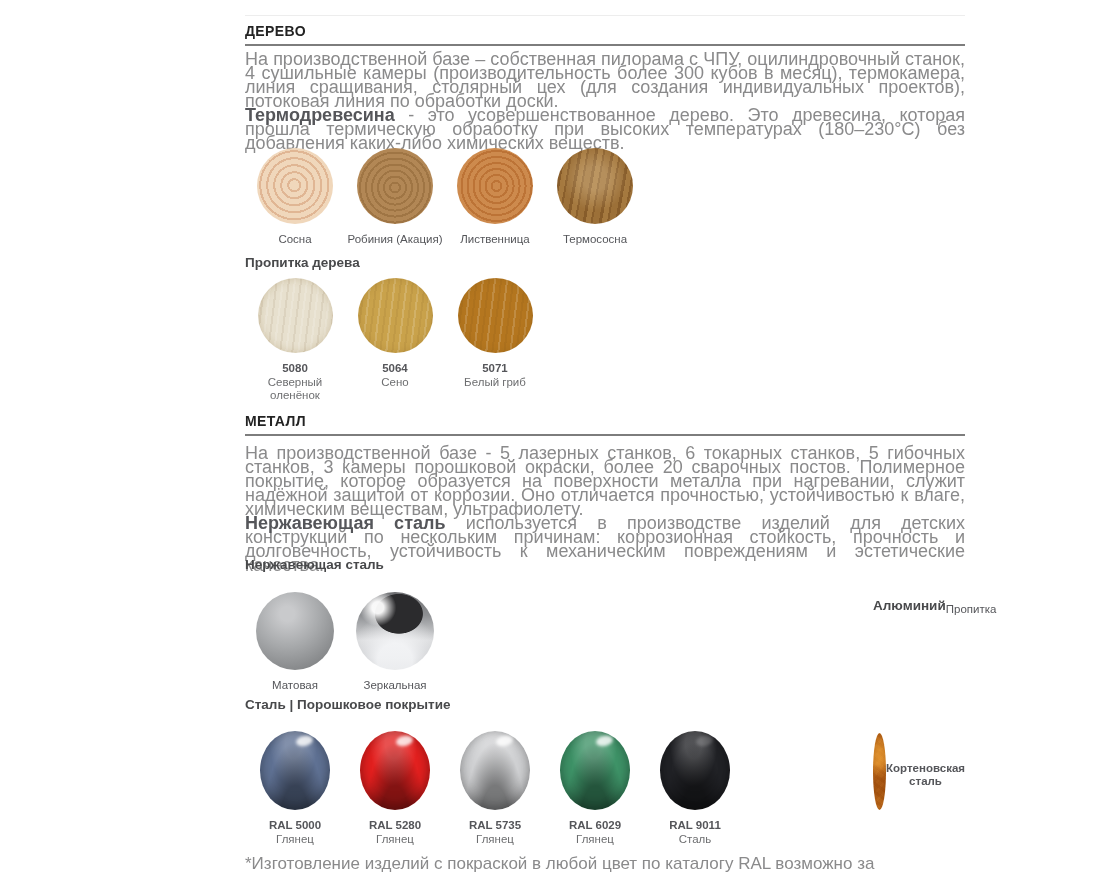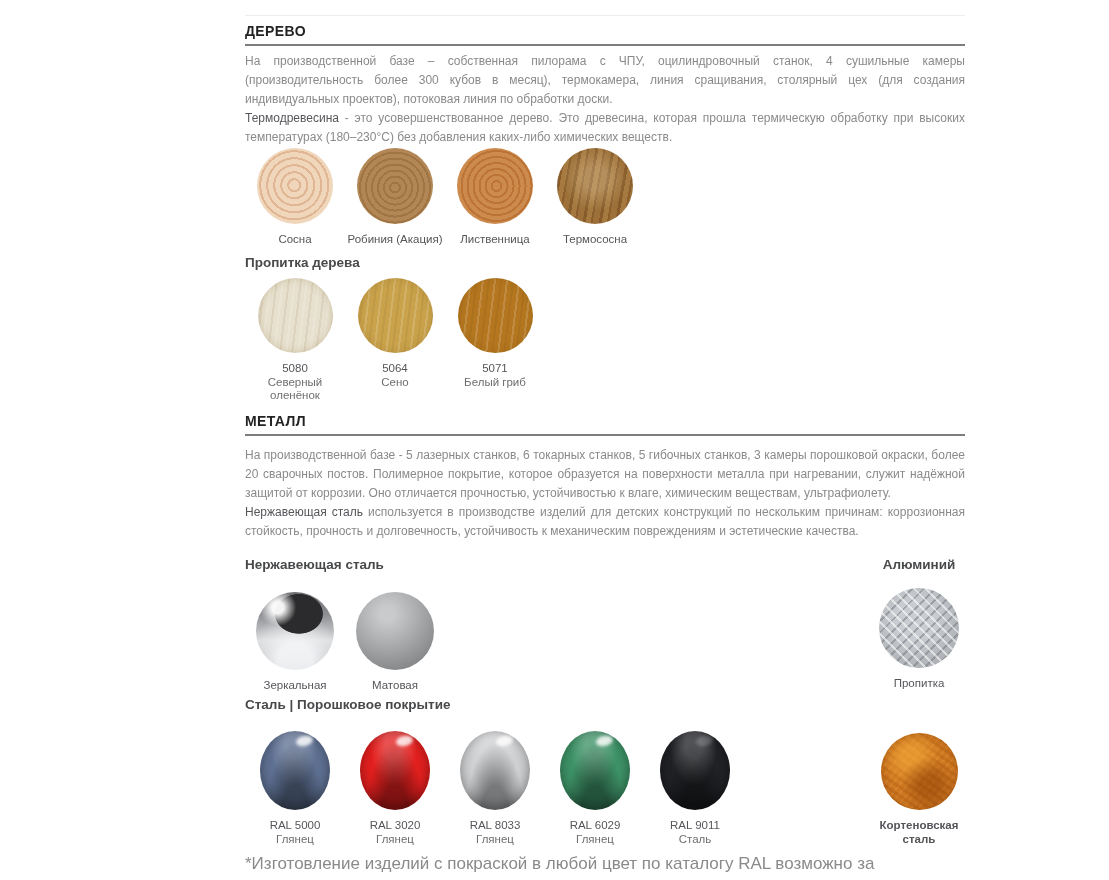--- a/index.html
+++ b/index.html
@@ -13,22 +13,22 @@
   .content { position:absolute; left:245px; top:0; width:720px; height:880px;margin-top:12px; }
   .group { position:absolute; left:0; width:720px; }
 
   .topline { position:absolute; left:0; top:3px; width:720px; height:1px; background:#ededed; }
 
   .sec-title {
     margin:0; font-size:14px; font-weight:bold; color:#232323; letter-spacing:.4px;
   }
   .rule { height:2px; background:#7d7d7d; margin-top:5px; }
 
-  .body-text { margin:0; font-size:12px; line-height:19px; color:#8a8a8b; text-align:justify; }
-  .lead { font-weight:normal; color:#55565a; }
+  .body-text { margin:0; font-size:18px; line-height:14px; color:#8a8a8b; text-align:justify; }
+  .lead { font-weight:bold; color:#55565a; }
 
   .sub-title { margin:0; font-size:13.5px; color:#48494b; }
 
   .swatch-row { display:flex; }
   .cell { width:100px; display:flex; flex-direction:column; align-items:center; flex:0 0 auto; }
   .label { margin-top:9px; font-size:11.5px; color:#55565a; text-align:center; line-height:13.5px; white-space:nowrap; }
   .label .code, .label .name { display:block; white-space:normal; }
   .label.wrap { white-space:normal; width:92px;font-weight:bold; }
 
   
@@ -108,29 +108,29 @@
       radial-gradient(circle at 62% 68%, rgba(140,60,5,.5) 0 14%, rgba(140,60,5,0) 40%),
       radial-gradient(circle at 38% 30%, rgba(242,165,55,.7) 0 12%, rgba(242,165,55,0) 42%),
       repeating-linear-gradient(35deg, rgba(175,88,14,.35) 0 3px, rgba(0,0,0,0) 3px 7px),
       repeating-linear-gradient(-50deg, rgba(232,152,60,.3) 0 2px, rgba(0,0,0,0) 2px 6px),
       #cf7a22;
     box-shadow: inset 0 0 10px rgba(120,50,5,.45);
   }
 
   
   .split-row { display:flex; align-items:flex-start; }
-  .right-col { margin-left:auto; width:92px; display:flex; flex-direction:column; align-items:center; }
+  .right-col { margin-left:auto; width:92px; display:flex; flex-direction:row; align-items:center; }
   .right-col .sub-title { text-align:center; }
   .left-col .swatch-row { margin-top:20px; }
   .right-col .circle { margin-top:16px; }
 
   .powder-row { display:flex; align-items:flex-start; margin-top:19px; }
   .powder-row .right-col .circle { margin-top:2px; }
 
-  .code { font-weight:normal; color:#55565a; }
+  .code { font-weight:bold; color:#55565a; }
   .name, .finish { color:#6d6e70; }
   .finish { display:block; }
 
   .footnote { margin:0; font-size:17px; color:#8a8a8b; }
 </style>
 </head>
 <body>
 
 <div class="content">
   <div class="topline"></div>
@@ -200,26 +200,26 @@
   <div class="group" style="top:434px">
     <p class="body-text">На производственной базе - 5 лазерных станков, 6 токарных станков, 5 гибочных станков, 3 камеры порошковой окраски, более 20 сварочных постов. Полимерное покрытие, которое образуется на поверхности металла при нагревании, служит надёжной защитой от коррозии. Оно отличается прочностью, устойчивостью к влаге, химическим веществам, ультрафиолету.</p>
     <p class="body-text"><span class="lead">Нержавеющая сталь</span> <span>используется в производстве изделий для детских конструкций по нескольким причинам: коррозионная стойкость, прочность и долговечность, устойчивость к механическим повреждениям и эстетические качества.</span></p>
   </div>
 
   <div class="group split-row" style="top:545px">
     <div class="left-col">
       <h3 class="sub-title">Нержавеющая сталь</h3>
       <div class="swatch-row">
         <div class="cell">
+          <div class="circle steel c-matte"></div>
+          <div class="label">Матовая</div>
+        </div>
+        <div class="cell">
           <div class="circle steel c-mirror"></div>
           <div class="label">Зеркальная</div>
-        </div>
-        <div class="cell">
-          <div class="circle steel c-matte"></div>
-          <div class="label">Матовая</div>
         </div>
       </div>
     </div>
     <div class="right-col">
       <h3 class="sub-title">Алюминий</h3>
       <div class="circle c-alu"></div>
       <div class="label">Пропитка</div>
     </div>
   </div>
 
@@ -233,30 +233,30 @@
         <div class="label">
             <span class="code">RAL 5000</span>
             <span class="finish">Глянец</span>
           </div>
       </div>
       <div class="cell">
         <div class="sphere" style="--c: #e2201f;">
             <div class="shine"></div>
           </div>
         <div class="label">
-            <span class="code">RAL 3020</span>
+            <span class="code">RAL 5280</span>
             <span class="finish">Глянец</span>
           </div>
       </div>
       <div class="cell">
         <div class="sphere" style="--c: #cfd0d2;">
             <div class="shine"></div>
           </div>
         <div class="label">
-            <span class="code">RAL 8033</span>
+            <span class="code">RAL 5735</span>
             <span class="finish">Глянец</span>
           </div>
       </div>
       <div class="cell">
         <div class="sphere" style="--c: #3e9267;">
             <div class="shine"></div>
           </div>
         <div class="label">
             <span class="code">RAL 6029</span>
             <span class="finish">Глянец</span>

